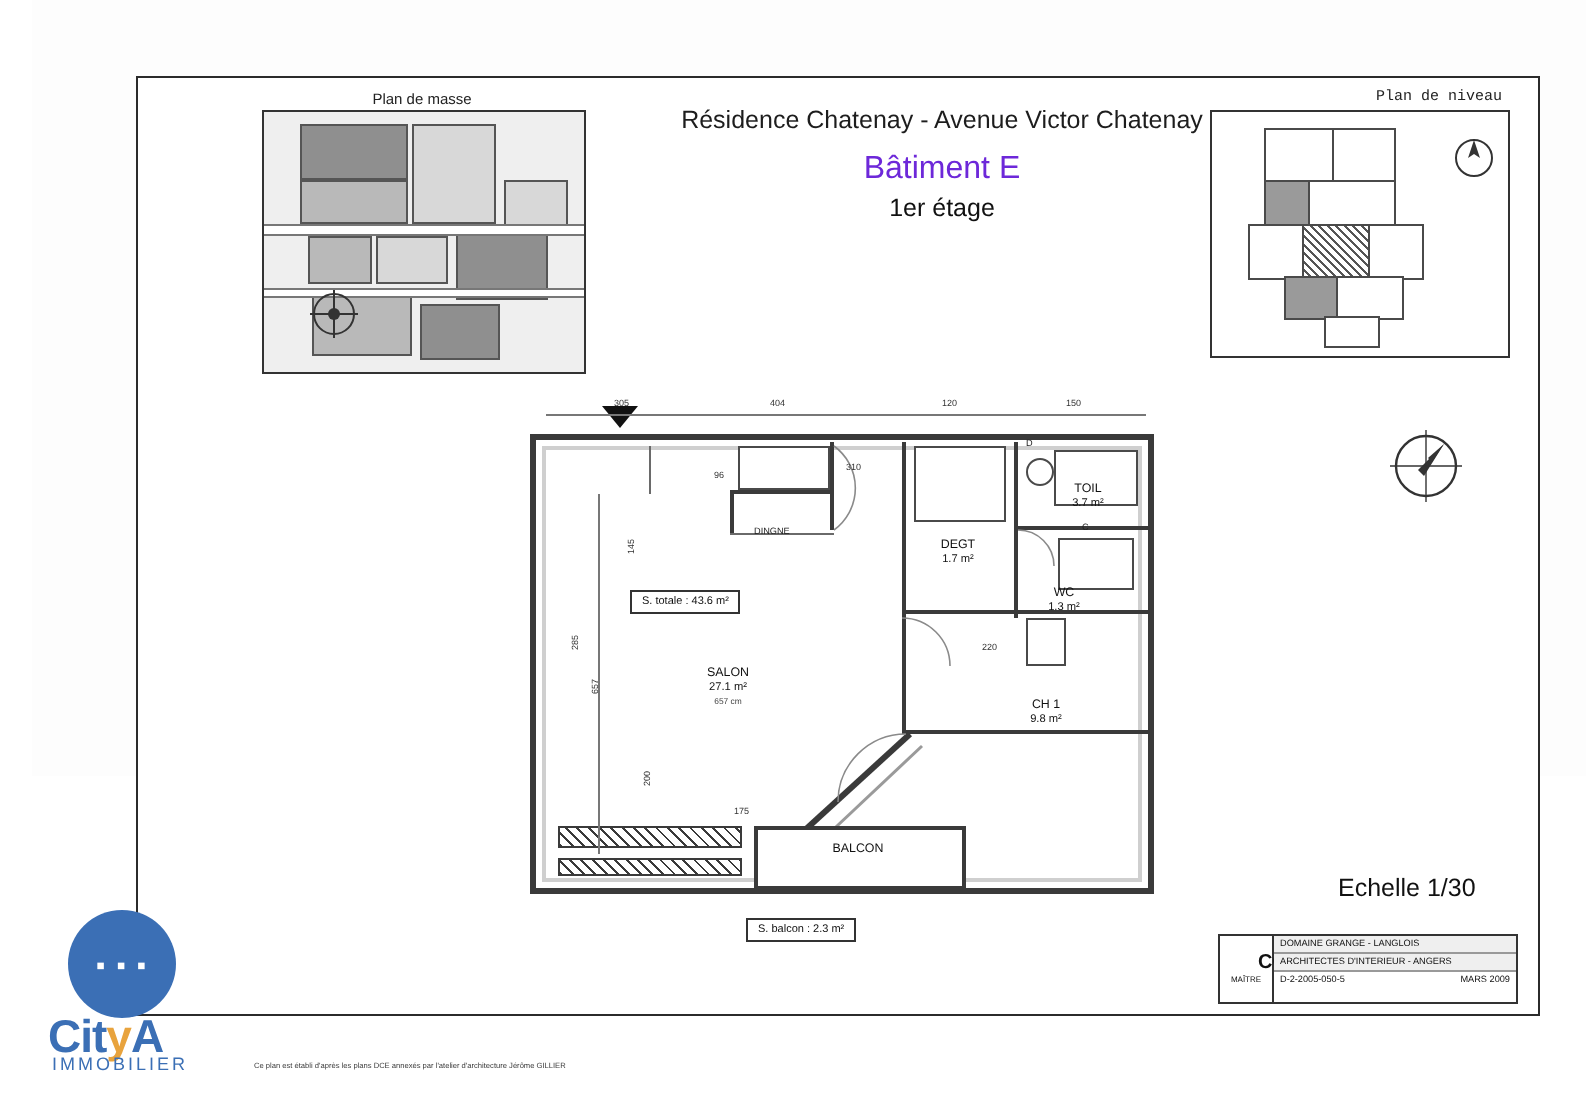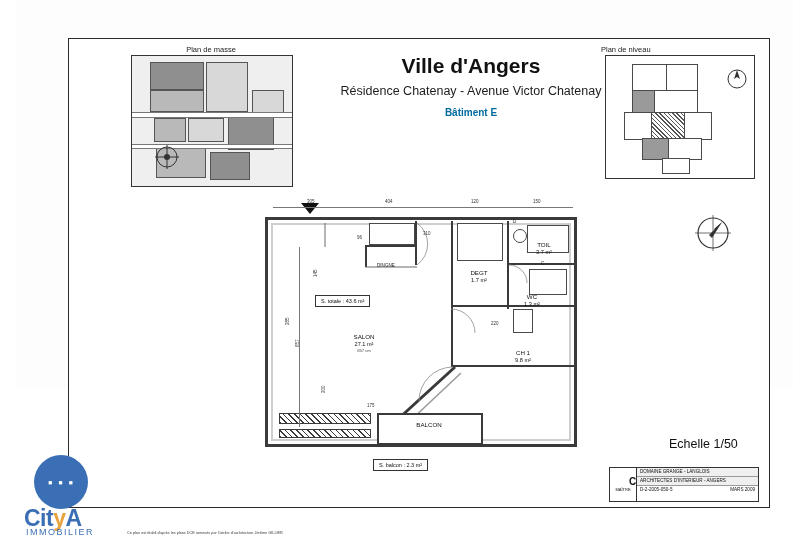--- a/index.html
+++ b/index.html
@@ -51,24 +51,24 @@
     font-weight: bold;
     margin-top: 7px;
     color: #111;
   }
   .residence {
     font-size: 12.5px;
     margin-top: 6px;
     color: #1d1d1d;
   }
   .building {
-    font-size: 10px;
+    font-size: 16px;
     margin-top: 9px;
-    font-weight: bold;
-    color: #0369a1;
+    font-weight: normal;
+    color: #6d28d9;
   }
   .floor {
     font-size: 12.5px;
     margin-top: 3px;
     color: #111;
   }
   .plan-line1 {
     font-size: 11.5px;
     margin-top: 11px;
     color: #111;
@@ -119,23 +119,24 @@
     width: 26px;
     height: 26px;
   }
 
   
   .inset-right-label {
     position: absolute;
     right: 18px;
     top: 6px;
     width: 150px;
-    text-align: left;
+    text-align: right;
     font-size: 7.5px;
     color: #222;
+    font-family: Liberation Mono, monospace;
   }
   .inset-right {
     position: absolute;
     left: 536px;
     top: 16px;
     width: 148px;
     height: 122px;
     border: 1px solid #333;
     background: #ffffff;
     overflow: hidden;
@@ -378,23 +379,23 @@
       <div class="road" style="left:0px;top:88px;width:160px;height:3px;"></div>
       <svg class="compass-left" viewBox="0 0 26 26">
         <circle cx="13" cy="13" r="10" fill="none" stroke="#333" stroke-width="1"></circle>
         <line x1="13" y1="1" x2="13" y2="25" stroke="#333" stroke-width="1"></line>
         <line x1="1" y1="13" x2="25" y2="13" stroke="#333" stroke-width="1"></line>
         <circle cx="13" cy="13" r="3" fill="#333"></circle>
       </svg>
     </div>
 
     <div class="title-block">
-      <div class="city">Ville d'Angers</div>
       <div class="residence">Résidence Chatenay - Avenue Victor Chatenay</div>
       <div class="building">Bâtiment E</div>
+      <div class="floor">1er étage</div>
     </div>
 
     <div class="inset-right-label">Plan de niveau</div>
     <div class="inset-right">
       <div class="cell" style="left:26px;top:8px;width:34px;height:26px;"></div>
       <div class="cell" style="left:60px;top:8px;width:30px;height:26px;"></div>
       <div class="cell fill" style="left:26px;top:34px;width:22px;height:22px;"></div>
       <div class="cell" style="left:48px;top:34px;width:42px;height:22px;"></div>
       <div class="cell hatch" style="left:44px;top:56px;width:34px;height:26px;"></div>
       <div class="cell" style="left:18px;top:56px;width:26px;height:26px;"></div>
@@ -507,21 +508,21 @@
       <div class="dim vtext" style="left:30px;top:130px;">657</div>
       <div class="dim vtext" style="left:20px;top:108px;">285</div>
       <div class="dim vtext" style="left:48px;top:60px;">145</div>
       <div class="dim vtext" style="left:56px;top:176px;">200</div>
       <div class="dim" style="left:92px;top:18px;">96</div>
       <div class="dim" style="left:158px;top:14px;">310</div>
       <div class="dim" style="left:226px;top:104px;">220</div>
       <div class="dim" style="left:102px;top:186px;">175</div>
     </div>
 
-    <div class="echelle">Echelle 1/50</div>
+    <div class="echelle">Echelle 1/30</div>
 
     <div class="cartouche">
       <div class="logo">
         <span class="mark">CG</span>
         <span>MAÎTRE</span>
       </div>
       <div class="txt">
         <div class="l">DOMAINE GRANGE - LANGLOIS</div>
         <div class="l">ARCHITECTES D'INTERIEUR - ANGERS</div>
         <div class="l" style="display:flex;justify-content:space-between;">

